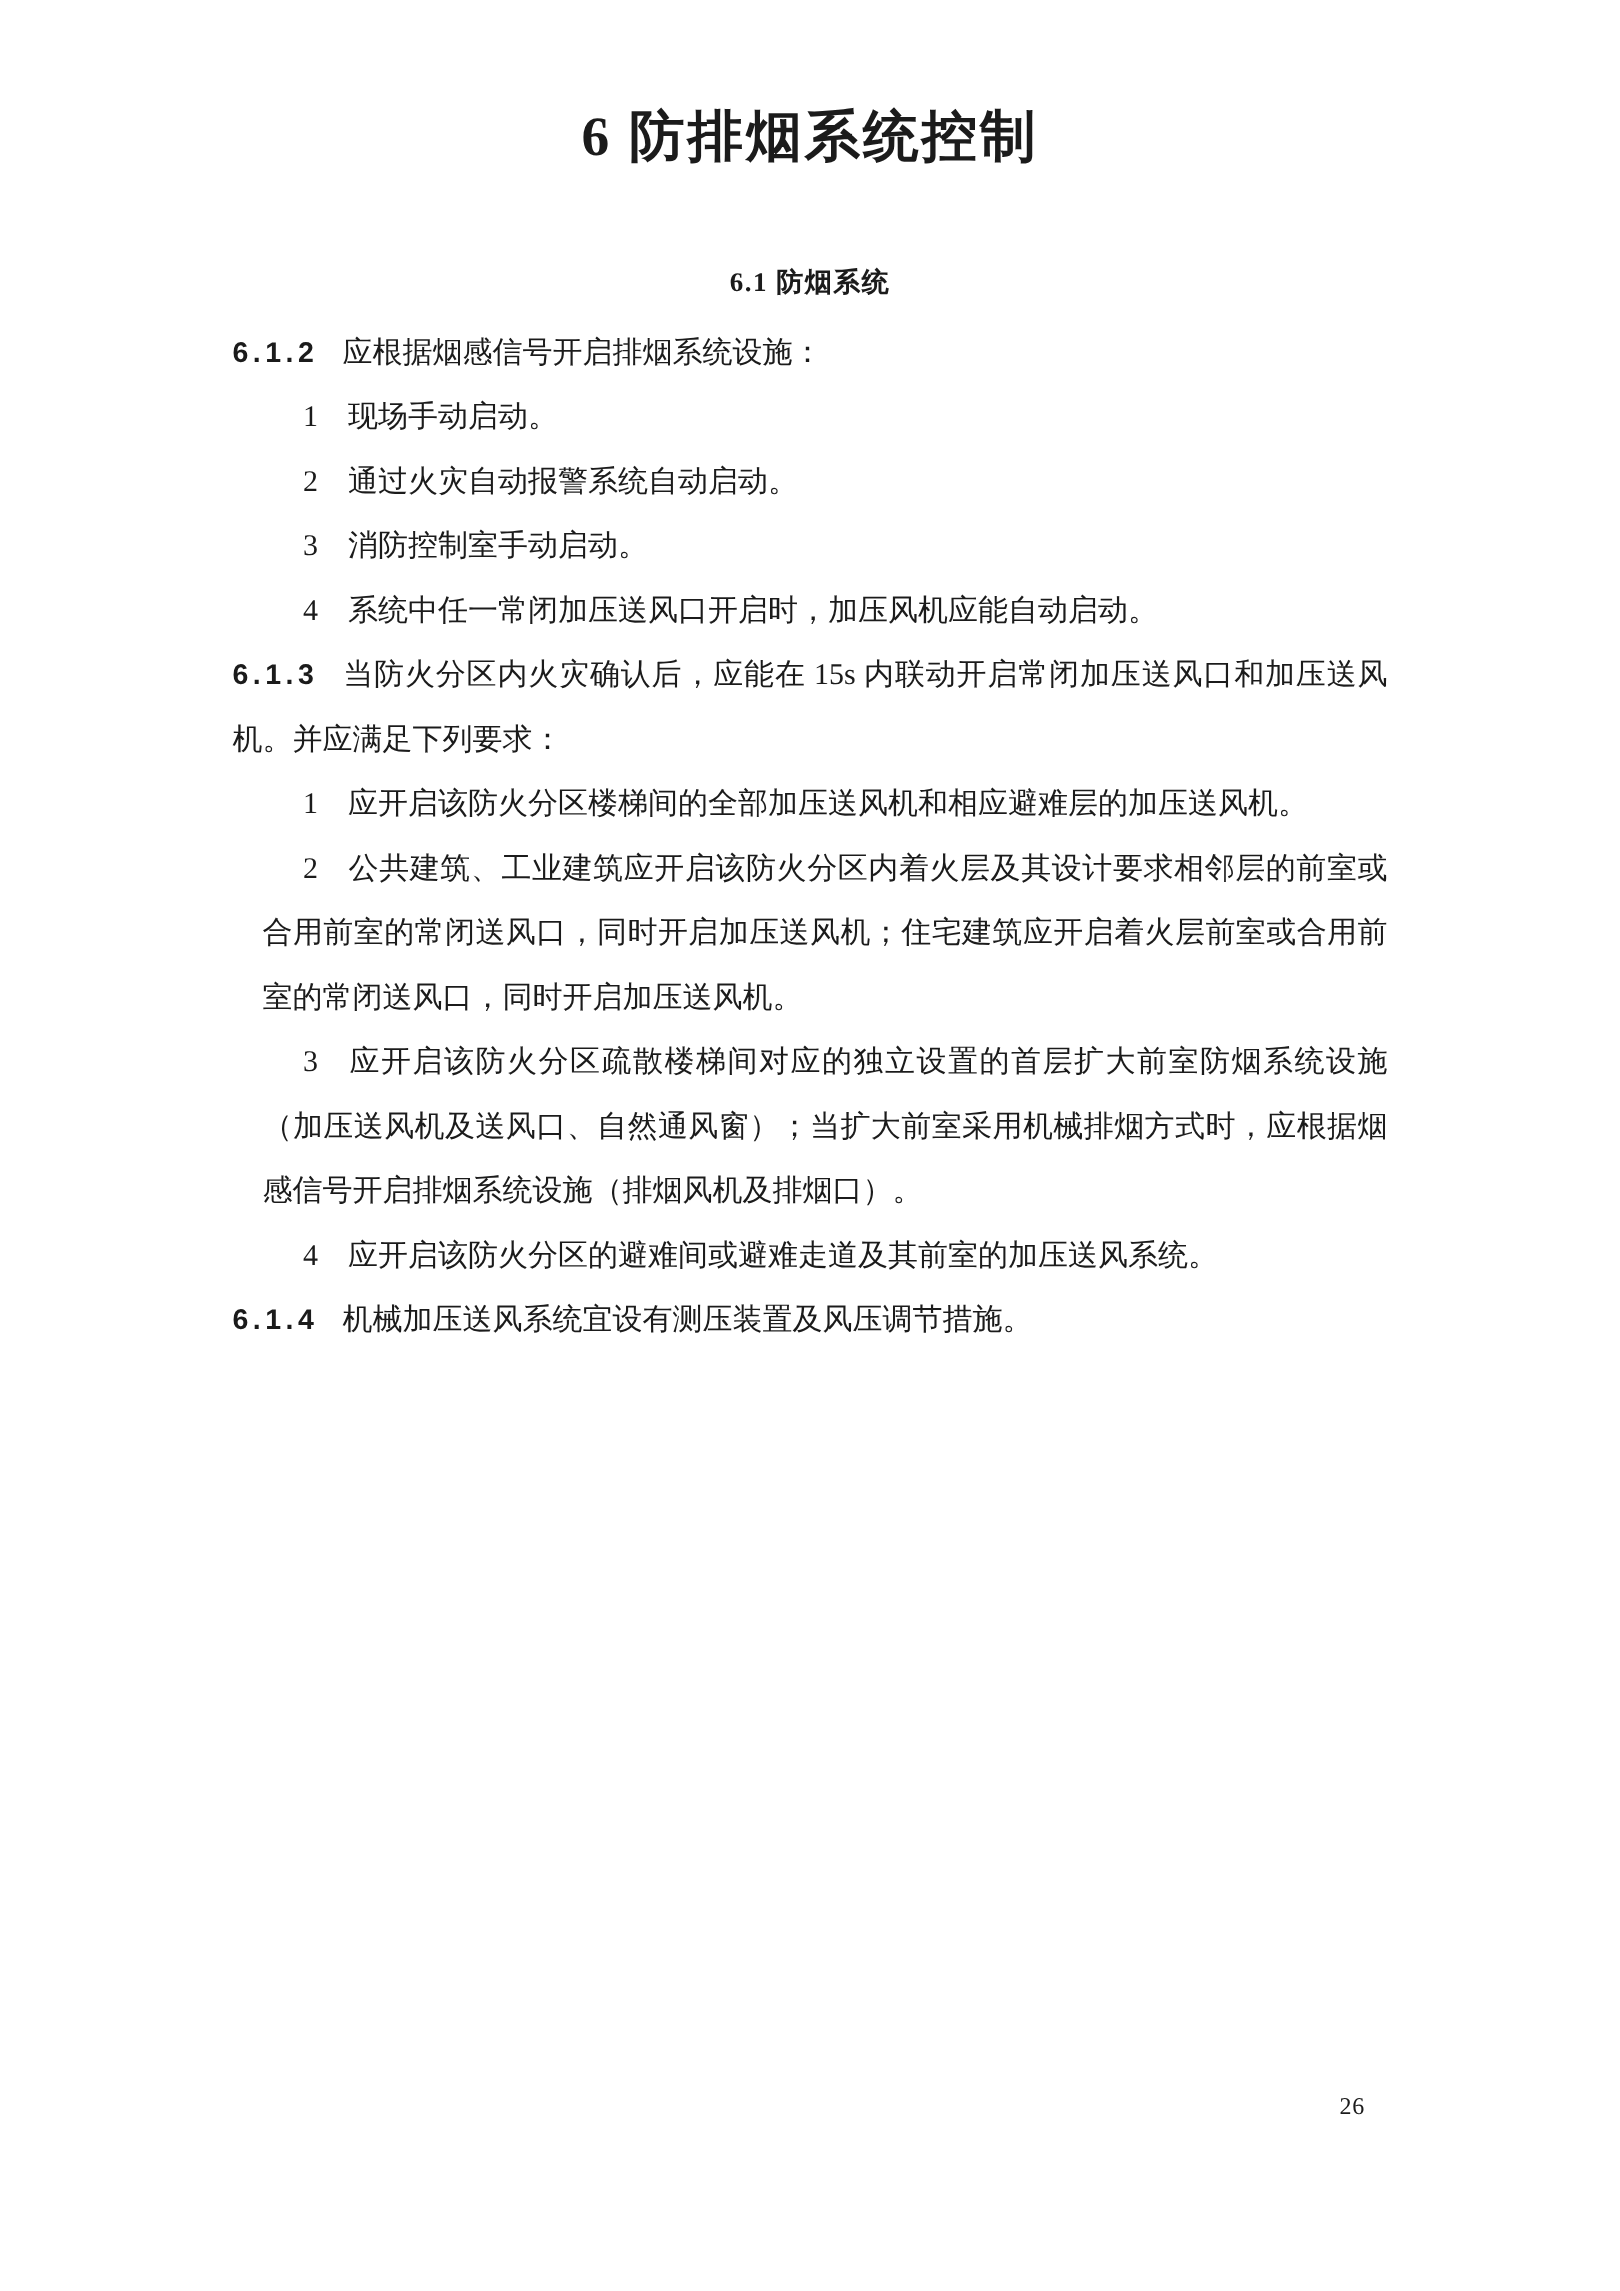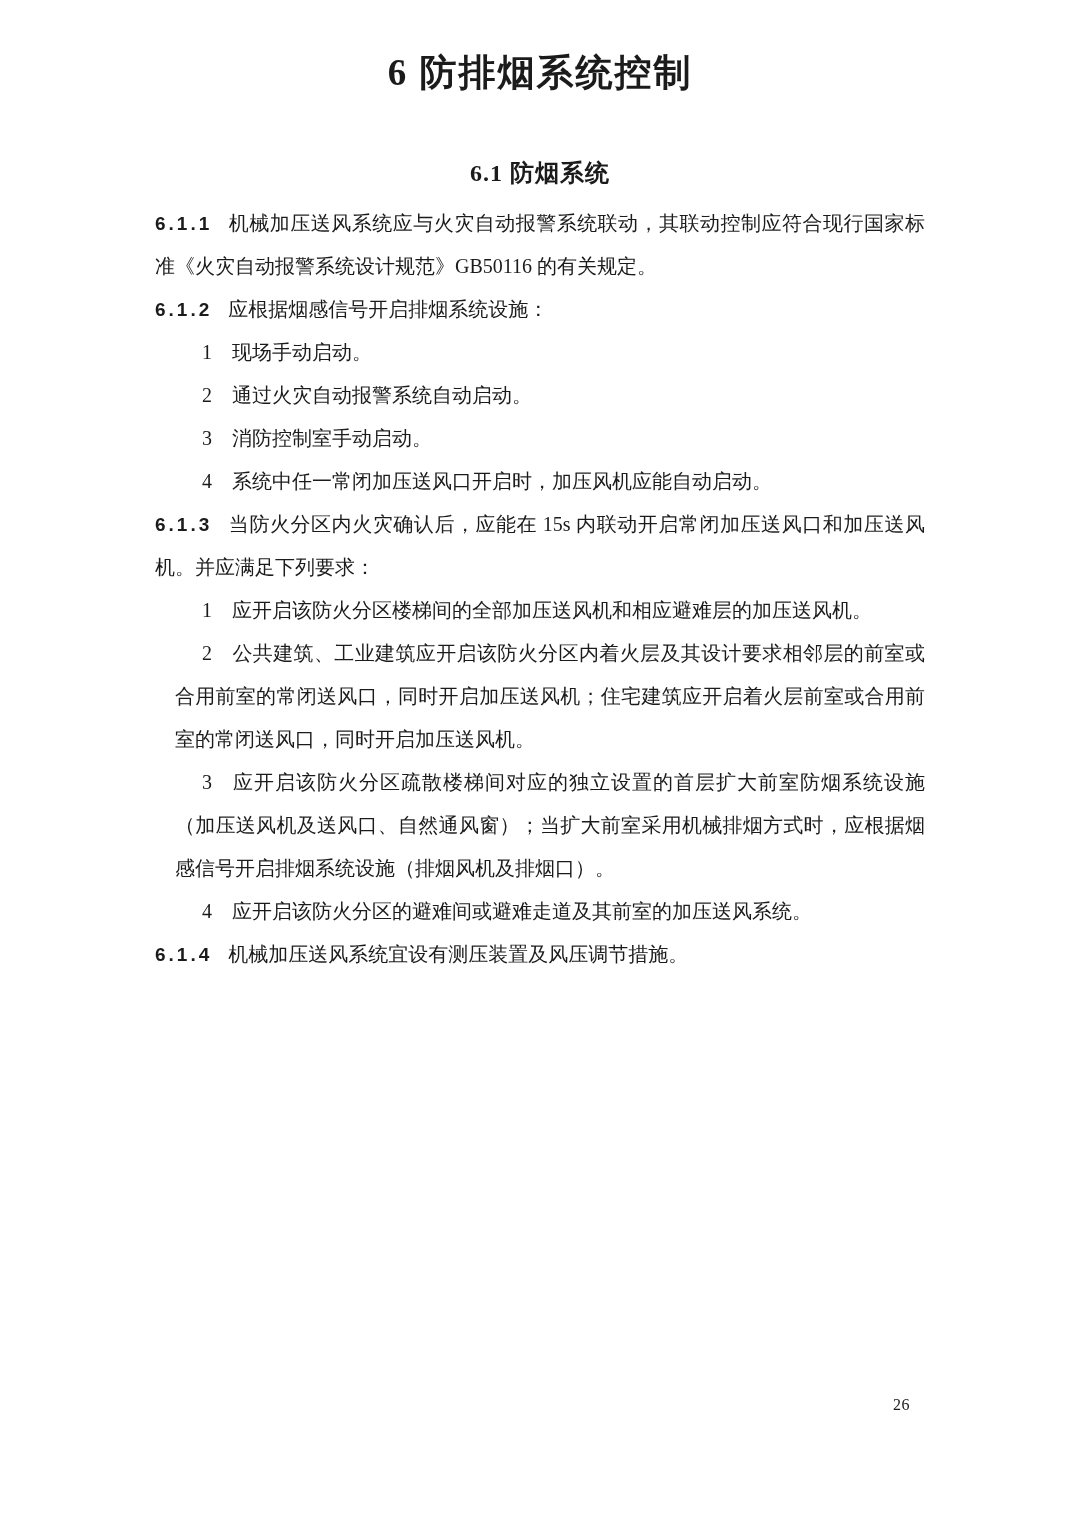--- a/index.html
+++ b/index.html
@@ -12,35 +12,35 @@
     width: 1080px;
     height: 1527px;
     background: #ffffff;
     color: #1b1b1b;
     font-family: "Liberation Serif", "DejaVu Serif", serif;
     overflow: hidden;
     box-sizing: border-box;
   }
   .doc-title {
     margin: 0;
-    padding-top: 51px;
+    padding-top: 70px;
     text-align: center;
     font-size: 37px;
     font-weight: bold;
     letter-spacing: 2px;
     line-height: 1.2;
     white-space: pre-wrap;
   }
   .doc-body {
     padding: 0 155px;
   }
   .section-heading {
     margin: 64px 0 14px 0;
     text-align: center;
-    font-size: 24px;
+    font-size: 18px;
     font-weight: bold;
     letter-spacing: 1px;
     line-height: 1.2;
     white-space: pre-wrap;
   }
   .para {
     margin: 0;
     font-size: 20px;
     line-height: 43px;
     text-align: justify;
@@ -70,21 +70,20 @@
 </style>
 </head>
 <body>
 
 <div class="page">
   <h1 class="doc-title">6 防排烟系统控制</h1>
   <div class="doc-body">
   <section class="doc-section">
     <h2 class="section-heading">6.1 防烟系统</h2>
     <div class="section-paragraphs">
-          <p class="para"><b class="clause-num">6.1.1</b><span>机械加压送风系统应与火灾自动报警系统联动，其联动控制应符合现行国家标准《火灾自动报警系统设计规范》GB50116 的有关规定。</span></p>
           <p class="para"><b class="clause-num">6.1.2</b><span>应根据烟感信号开启排烟系统设施：</span></p>
           <p class="para item"><span class="item-num">1</span><span>现场手动启动。</span></p>
           <p class="para item"><span class="item-num">2</span><span>通过火灾自动报警系统自动启动。</span></p>
           <p class="para item"><span class="item-num">3</span><span>消防控制室手动启动。</span></p>
           <p class="para item"><span class="item-num">4</span><span>系统中任一常闭加压送风口开启时，加压风机应能自动启动。</span></p>
           <p class="para"><b class="clause-num">6.1.3</b><span>当防火分区内火灾确认后，应能在 15s 内联动开启常闭加压送风口和加压送风机。并应满足下列要求：</span></p>
           <p class="para item"><span class="item-num">1</span><span>应开启该防火分区楼梯间的全部加压送风机和相应避难层的加压送风机。</span></p>
           <p class="para item"><span class="item-num">2</span><span>公共建筑、工业建筑应开启该防火分区内着火层及其设计要求相邻层的前室或合用前室的常闭送风口，同时开启加压送风机；住宅建筑应开启着火层前室或合用前室的常闭送风口，同时开启加压送风机。</span></p>
           <p class="para item"><span class="item-num">3</span><span>应开启该防火分区疏散楼梯间对应的独立设置的首层扩大前室防烟系统设施（加压送风机及送风口、自然通风窗）；当扩大前室采用机械排烟方式时，应根据烟感信号开启排烟系统设施（排烟风机及排烟口）。</span></p>
           <p class="para item"><span class="item-num">4</span><span>应开启该防火分区的避难间或避难走道及其前室的加压送风系统。</span></p>

